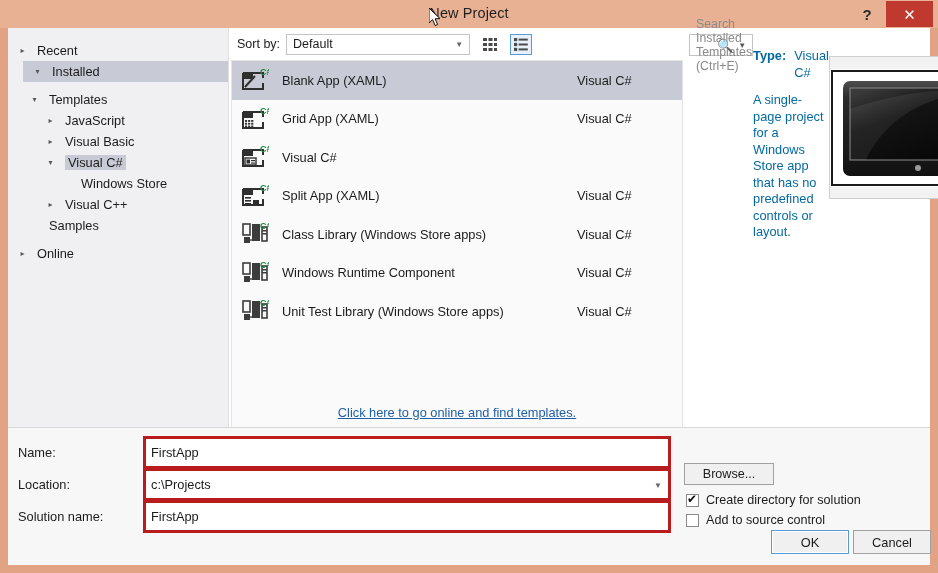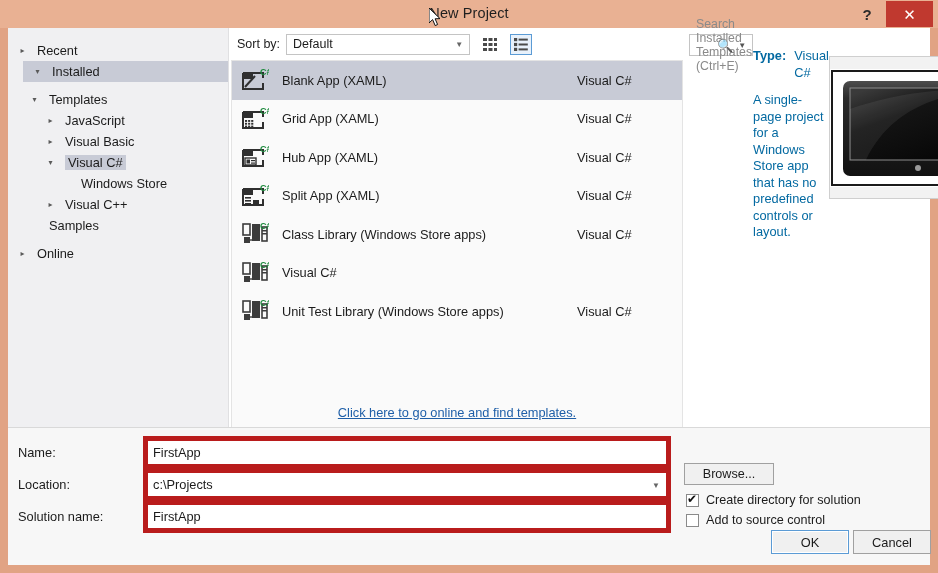--- a/index.html
+++ b/index.html
@@ -244,21 +244,21 @@
     height: 25px;
     margin-bottom: 7px;
     padding-left: 10px;
   }
   .formrow .flabel {
     width: 125px; min-width: 125px;
     font-size: 12.8px; color: #1b1b1b;
   }
   .finput {
     height: 33px;
-    border: 5px solid #b91c1c;
+    border: 3px solid #b91c1c;
     background: #fff;
     display: flex; align-items: center;
     padding-left: 5px;
     font-size: 12.8px; color: #1b1b1b;
     position: relative;
   }
   .finput.wide { width: 528px; }
   .finput .caret {
     position: absolute; right: 6px; top: 50%;
     transform: translateY(-50%);
@@ -468,21 +468,20 @@
                     <rect x="2" y="7" width="9" height="5" fill="#2f2f2f"></rect>
                     <rect x="3" y="14" width="11" height="7" fill="none" stroke="#2f2f2f" stroke-width="1.4"></rect>
                     <rect x="4.5" y="15.5" width="3.5" height="4" fill="#2f2f2f"></rect>
                     <rect x="9" y="16" width="4" height="1.2" fill="#2f2f2f"></rect>
                     <rect x="9" y="18.5" width="4" height="1.2" fill="#2f2f2f"></rect>
                     <g>
                       <text x="18" y="8" fill="#1d8a3d" font-size="9" font-weight="bold" font-family="&quot;Liberation Sans&quot;, sans-serif">C#</text>
                     </g>
                   </svg>
                 </span>
-                <span class="tname">Hub App (XAML)</span>
                 <span class="tlang">Visual C#</span>
               </div>
               <div class="trow">
                 <span class="ticon">
                   <svg width="27" height="26" viewBox="0 0 27 26">
                     <path d="M1 6 L1 22 L21 22 L21 16" fill="none" stroke="#2f2f2f" stroke-width="2"></path>
                     <path d="M1 6 L21 6 L21 11" fill="none" stroke="#2f2f2f" stroke-width="2"></path>
                     <rect x="2" y="7" width="9" height="5" fill="#2f2f2f"></rect>
                     <rect x="3" y="14" width="6" height="1.6" fill="#2f2f2f"></rect>
                     <rect x="3" y="17" width="6" height="1.6" fill="#2f2f2f"></rect>
@@ -522,20 +521,21 @@
                     <rect x="20" y="6" width="5" height="14" fill="none" stroke="#3c3c3c" stroke-width="1.6"></rect>
                     <rect x="20" y="9" width="5" height="1.5" fill="#3c3c3c"></rect>
                     <rect x="20" y="12" width="5" height="1.5" fill="#3c3c3c"></rect>
                     <rect x="2" y="16" width="6" height="6" fill="#3c3c3c"></rect>
                     <path d="M8 19 L11 19" stroke="#3c3c3c" stroke-width="1.4"></path>
                     <g>
                       <text x="18" y="8" fill="#1d8a3d" font-size="9" font-weight="bold" font-family="&quot;Liberation Sans&quot;, sans-serif">C#</text>
                     </g>
                   </svg>
                 </span>
+                <span class="tname">Windows Runtime Component</span>
                 <span class="tlang">Visual C#</span>
               </div>
               <div class="trow">
                 <span class="ticon">
                   <svg width="27" height="26" viewBox="0 0 27 26">
                     <rect x="1" y="3" width="7" height="11" fill="none" stroke="#3c3c3c" stroke-width="1.6"></rect>
                     <rect x="10" y="3" width="8" height="17" fill="#3c3c3c"></rect>
                     <rect x="20" y="6" width="5" height="14" fill="none" stroke="#3c3c3c" stroke-width="1.6"></rect>
                     <rect x="20" y="9" width="5" height="1.5" fill="#3c3c3c"></rect>
                     <rect x="20" y="12" width="5" height="1.5" fill="#3c3c3c"></rect>

